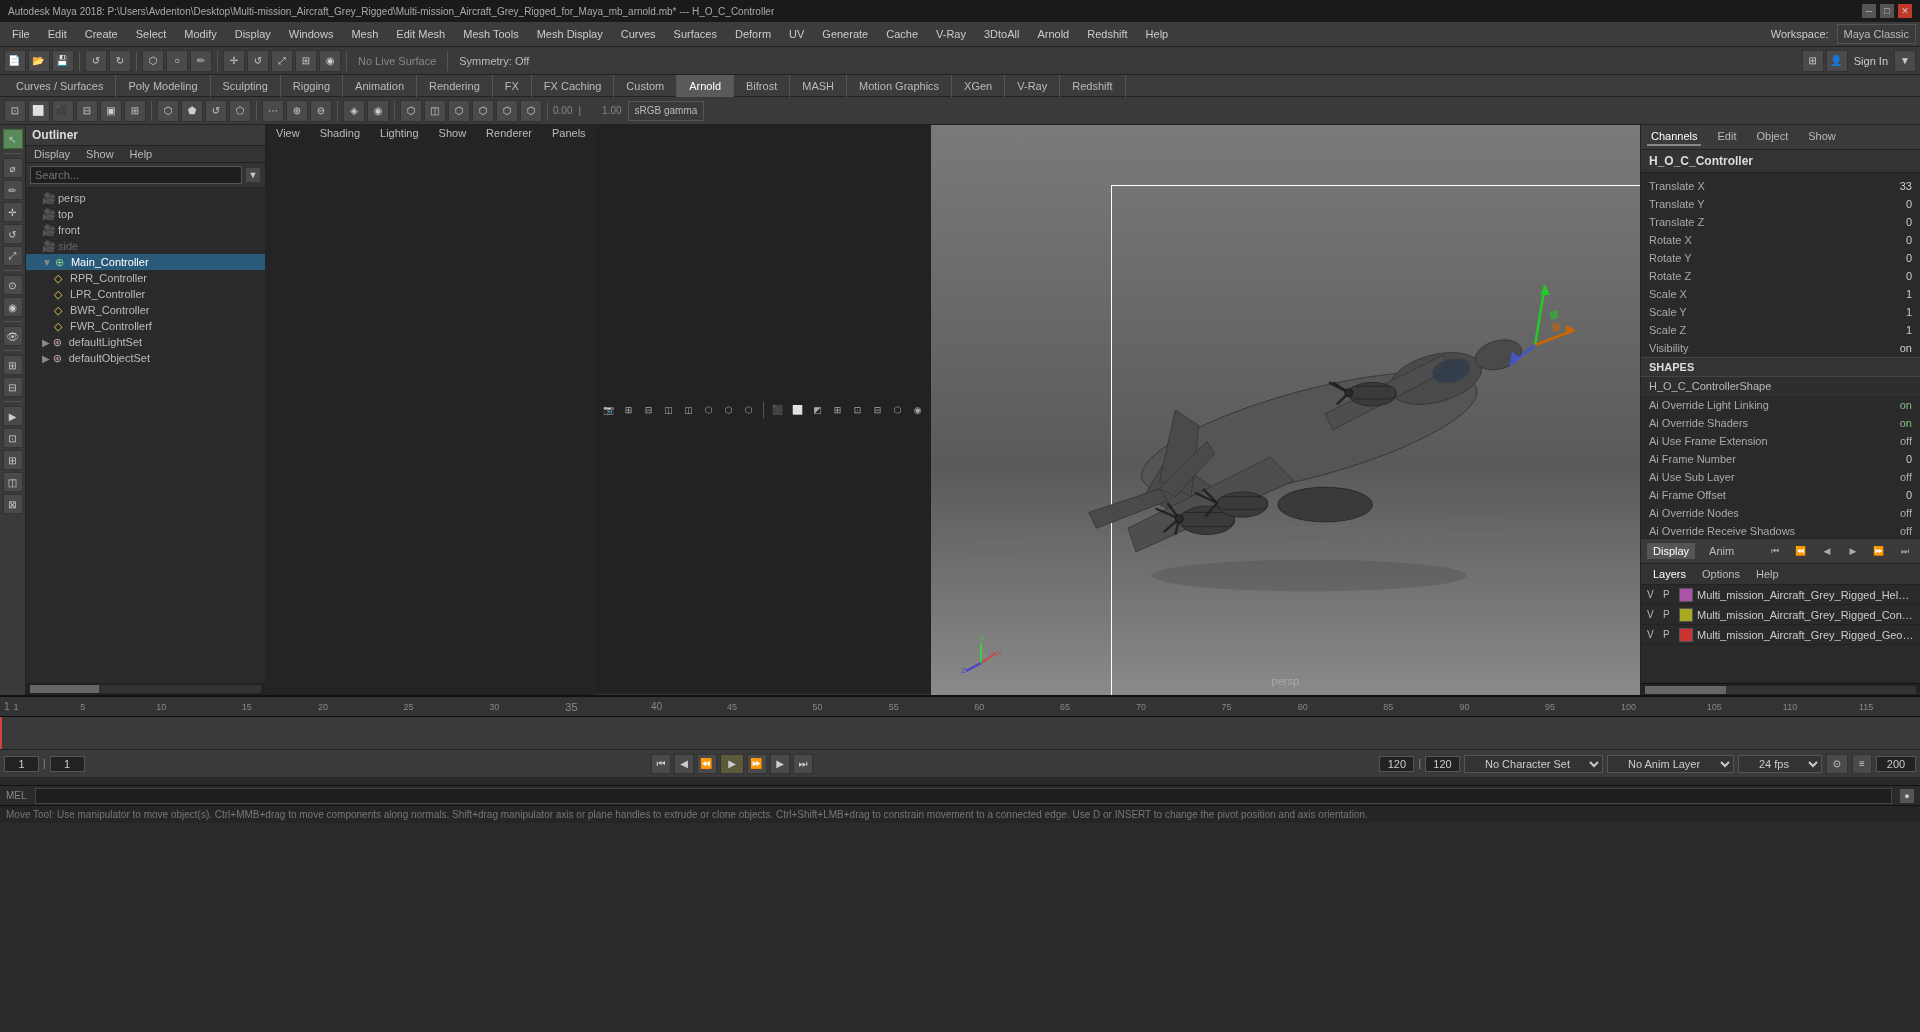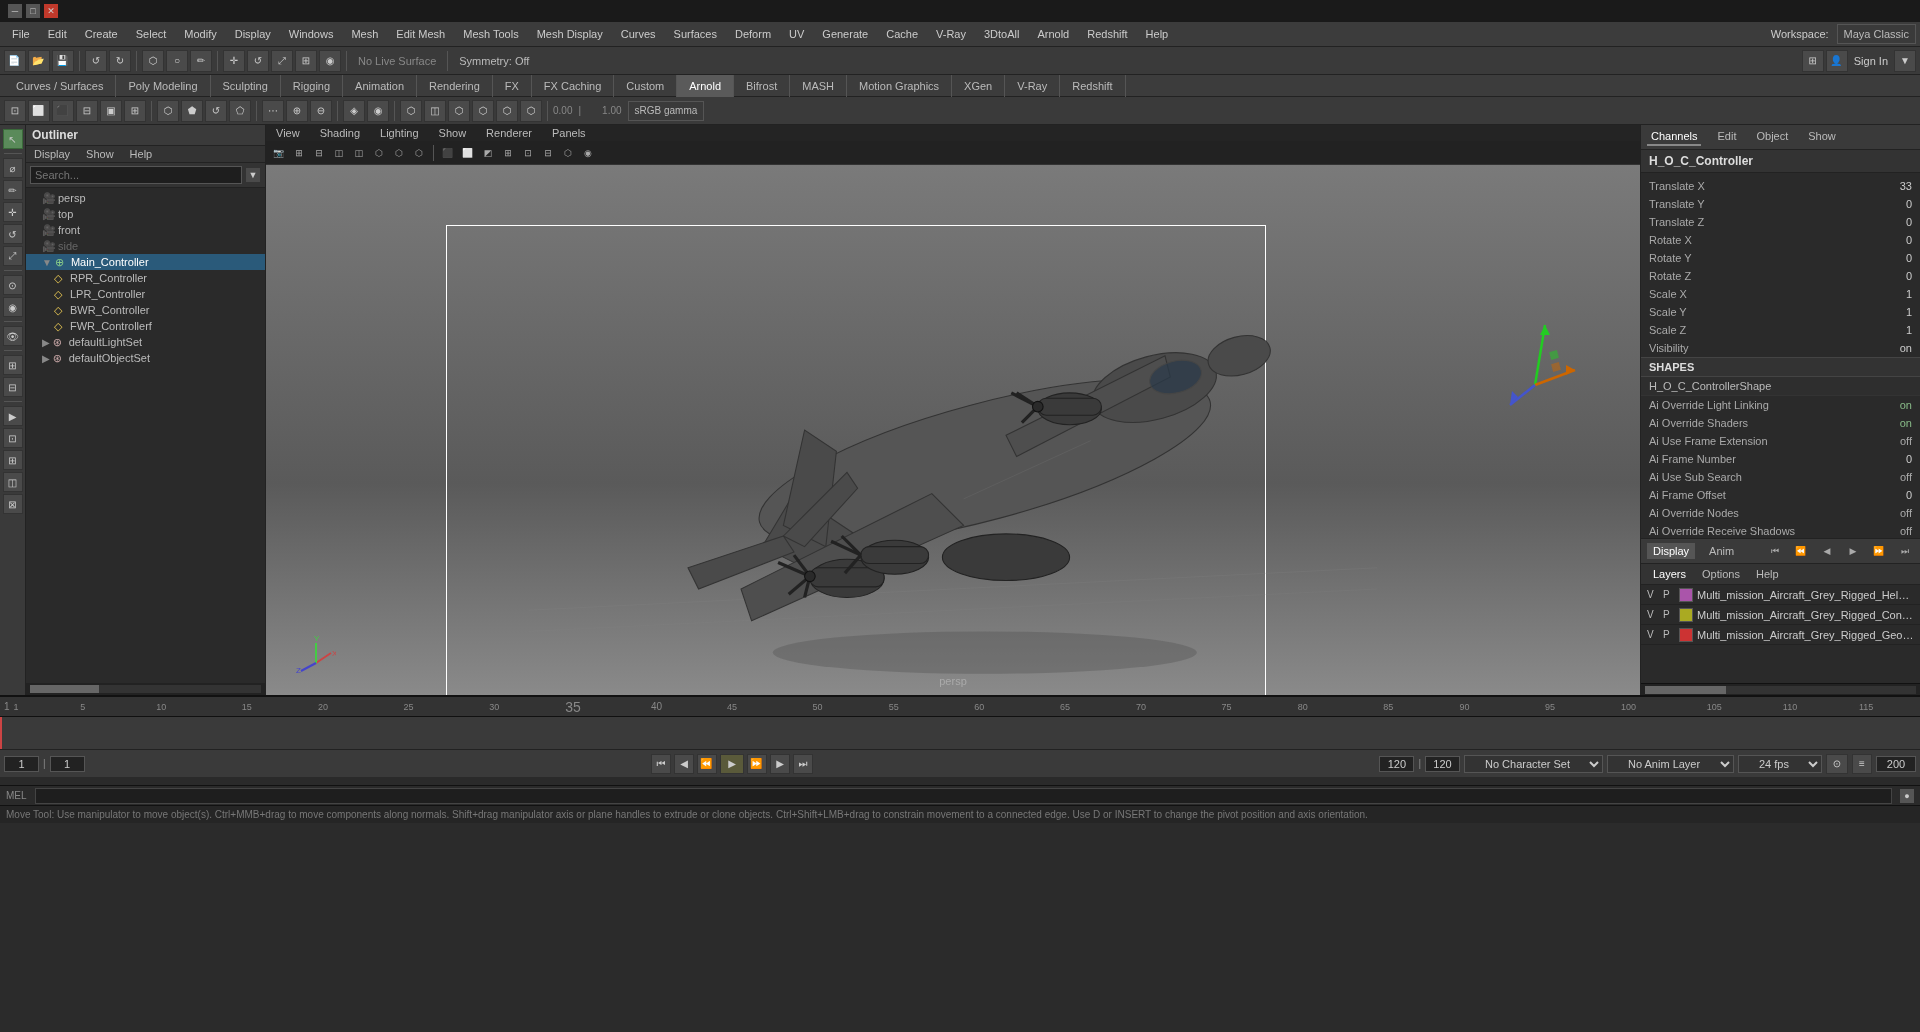--- a/index.html
+++ b/index.html
@@ -214,21 +214,21 @@
     }
     .icon-camera { color: #88aacc; }
 
     
     #viewport {
       flex: 1;
       background: #000000;
       position: relative;
       overflow: hidden;
       display: flex;
-      flex-direction: column;
+      flex-direction: row;
     }
     #viewport-menubar {
       display: flex;
       background: rgba(40,40,40,0.9);
       border-bottom: 1px solid #222;
       z-index: 10;
     }
     .vp-menu { padding: 2px 10px; color: #bbb; cursor: pointer; font-size: 11px; }
     #viewport-toolbar {
       display: flex;
@@ -541,20 +541,21 @@
       left: 0; top: 0;
       width: 30%;
       height: 100%;
       background: #666;
     }
   </style>
 </head>
 <body>
 
 <div id="title-bar">
+  <span style="font-size:10px; overflow:hidden; white-space:nowrap; text-overflow:ellipsis; max-width:1200px;">Autodesk Maya 2018: P:\Users\Avdenton\Desktop\Multi-mission_Aircraft_Grey_Rigged\Multi-mission_Aircraft_Grey_Rigged_for_Maya_mb_arnold.mb* --- H_O_C_Controller</span>
   <div class="window-controls">
     <button class="win-btn">─</button>
     <button class="win-btn">□</button>
     <button class="win-btn close">✕</button>
   </div>
 </div>
 
 <div id="menu-bar">
   <span class="menu-item">File</span>
   <span class="menu-item">Edit</span>
@@ -956,21 +957,21 @@
       </div>
       <div class="ch-row-toggle off">
         <span class="ch-label">Ai Use Frame Extension</span>
         <span class="ch-value">off</span>
       </div>
       <div class="ch-row">
         <span class="ch-label">Ai Frame Number</span>
         <span class="ch-value">0</span>
       </div>
       <div class="ch-row-toggle off">
-        <span class="ch-label">Ai Use Sub Search</span>
+        <span class="ch-label">Ai Use Sub Layer</span>
         <span class="ch-value">off</span>
       </div>
       <div class="ch-row">
         <span class="ch-label">Ai Frame Offset</span>
         <span class="ch-value">0</span>
       </div>
       <div class="ch-row-toggle off">
         <span class="ch-label">Ai Override Nodes</span>
         <span class="ch-value">off</span>
       </div>
@@ -1033,21 +1034,21 @@
     <span style="font-size:10px; color:#888; margin-right:4px;">1</span>
     <div style="flex:1; position:relative; height:16px; overflow:hidden;">
       <div style="position:absolute; top:0; left:0; right:0; bottom:0; display:flex; align-items:center;">
         <span style="position:absolute; left:0%; font-size:9px; color:#888;">1</span>
         <span style="position:absolute; left:3.5%; font-size:9px; color:#888;">5</span>
         <span style="position:absolute; left:7.5%; font-size:9px; color:#888;">10</span>
         <span style="position:absolute; left:12%; font-size:9px; color:#888;">15</span>
         <span style="position:absolute; left:16%; font-size:9px; color:#888;">20</span>
         <span style="position:absolute; left:20.5%; font-size:9px; color:#888;">25</span>
         <span style="position:absolute; left:25%; font-size:9px; color:#888;">30</span>
-        <span style="position:absolute; left:29%; font-size:14px; color:#888;">35</span>
+        <span style="position:absolute; left:29%; font-size:11px; color:#888;">35</span>
         <span style="position:absolute; left:33.5%; font-size:10px; color:#888;">40</span>
         <span style="position:absolute; left:37.5%; font-size:9px; color:#888;">45</span>
         <span style="position:absolute; left:42%; font-size:9px; color:#888;">50</span>
         <span style="position:absolute; left:46%; font-size:9px; color:#888;">55</span>
         <span style="position:absolute; left:50.5%; font-size:9px; color:#888;">60</span>
         <span style="position:absolute; left:55%; font-size:9px; color:#888;">65</span>
         <span style="position:absolute; left:59%; font-size:9px; color:#888;">70</span>
         <span style="position:absolute; left:63.5%; font-size:9px; color:#888;">75</span>
         <span style="position:absolute; left:67.5%; font-size:9px; color:#888;">80</span>
         <span style="position:absolute; left:72%; font-size:9px; color:#888;">85</span>

